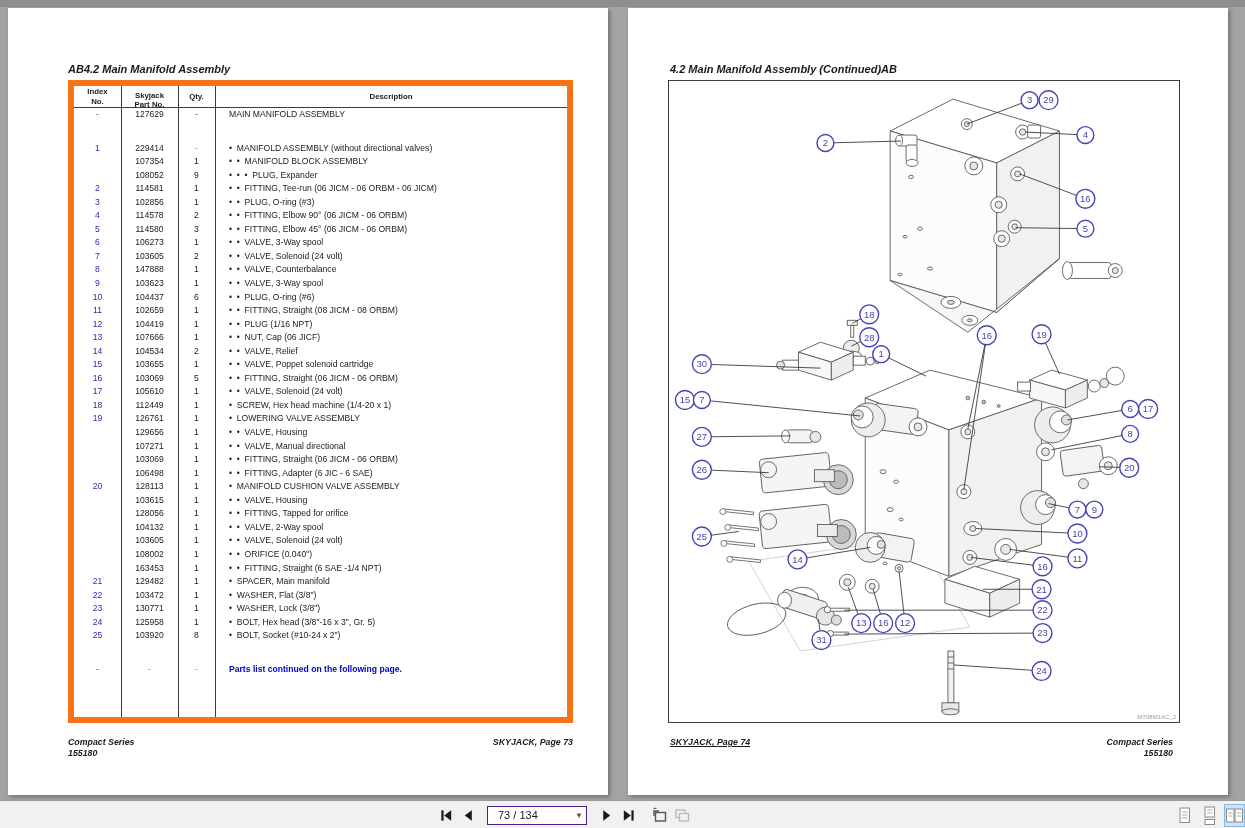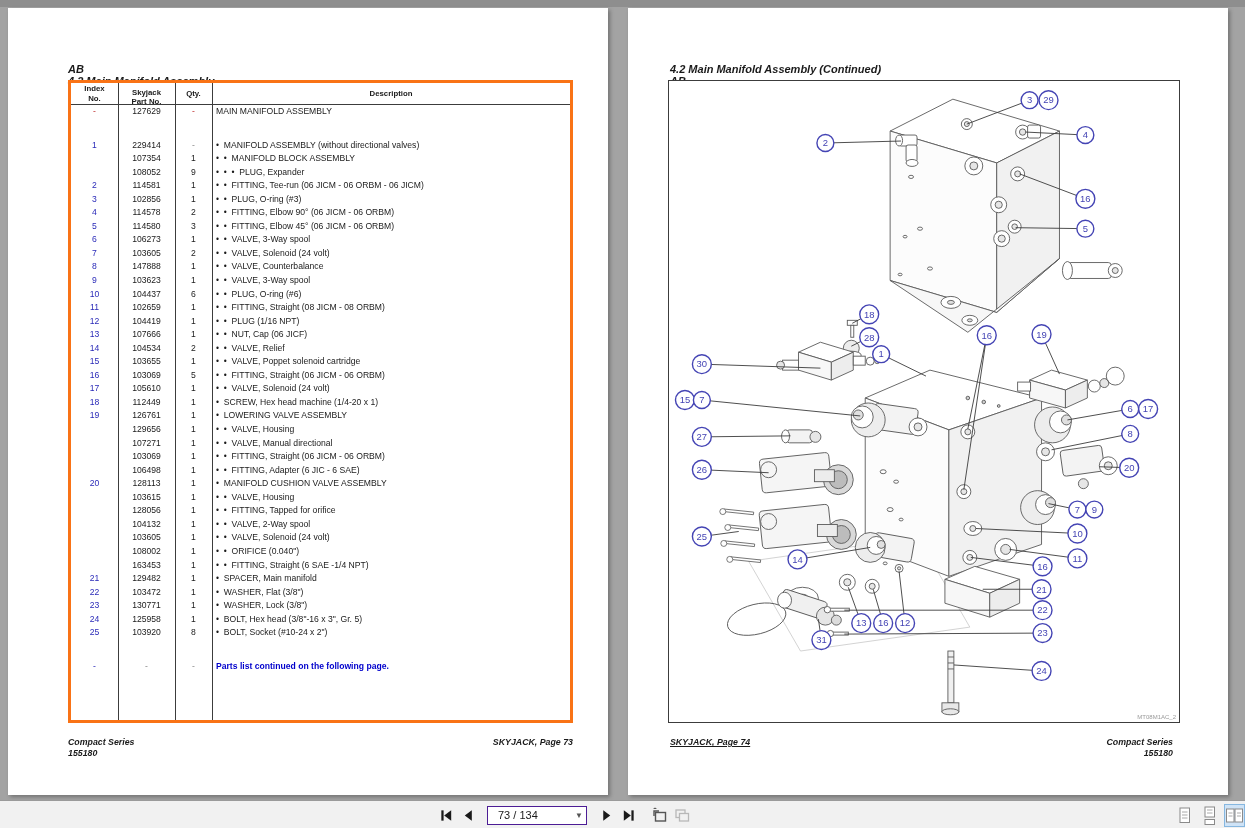--- a/index.html
+++ b/index.html
@@ -10,41 +10,41 @@
   }
   .top-strip{position:absolute;top:0;left:0;width:100%;height:7px;background:#8e8e8e;}
   .page{
     position:absolute;top:8px;width:600px;height:787px;background:#ffffff;
     box-shadow:2px 2px 4px rgba(0,0,0,.30);
   }
   #page-left{left:8px;}
   #page-right{left:628px;}
 
   .pg-header{position:absolute;top:55px;display:flex;
-    font-size:11px;font-weight:bold;font-style:italic;color:#1a1a1a;flex-direction:column;}
+    font-size:11px;font-weight:bold;font-style:italic;color:#1a1a1a;}
   #page-left .pg-header{left:60px;right:35px;}
   #page-right .pg-header{left:42px;right:55px;}
 
   
   .tbl{position:absolute;top:72px;left:60px;width:505px;height:643px;
-    border:3px solid #f97316;box-sizing:border-box;background:#fff;}
+    border:6px solid #f97316;box-sizing:border-box;background:#fff;}
   .tbl .vline{position:absolute;top:0;bottom:0;width:1px;background:#3c3c3c;}
   .tbl-head{display:flex;height:22px;border-bottom:1px solid #3c3c3c;box-sizing:border-box;
     font-size:7.8px;font-weight:bold;color:#1a1a1a;}
   .tbl-head .hc{display:flex;align-items:center;justify-content:center;text-align:center;
     white-space:pre-line;line-height:1.2;}
   .w1{width:47px;} .w2{width:57px;margin-top:7px;} .w3{width:37px;} .w4{flex:1;}
   .tbl-body{position:absolute;top:22px;left:0;right:0;bottom:0;overflow:hidden;}
   .trow{display:flex;height:13.55px;font-size:8.6px;line-height:13.55px;color:#1a1a1a;}
   .trow.spacer{height:20px;}
   .trow .c{overflow:hidden;white-space:nowrap;}
   .c-idx{width:47px;text-align:center;}
   .c-part{width:57px;text-align:center;}
   .c-qty{width:37px;text-align:center;}
-  .c-desc{flex:1;padding-left:4px;box-sizing:border-box;}
+  .c-desc{flex:1;padding-left:14px;box-sizing:border-box;}
 
   .pg-footer{position:absolute;top:729px;font-size:8.8px;font-weight:bold;font-style:italic;
     color:#1a1a1a;line-height:1.25;}
   #page-left .f-left{left:60px;}
   #page-left .f-right{right:35px;text-align:right;}
   #page-right .f-left{left:42px;text-decoration:underline;}
   #page-right .f-right{right:55px;text-align:right;}
 
   
   .diagram-box{position:absolute;left:40px;top:72px;width:512px;height:643px;

